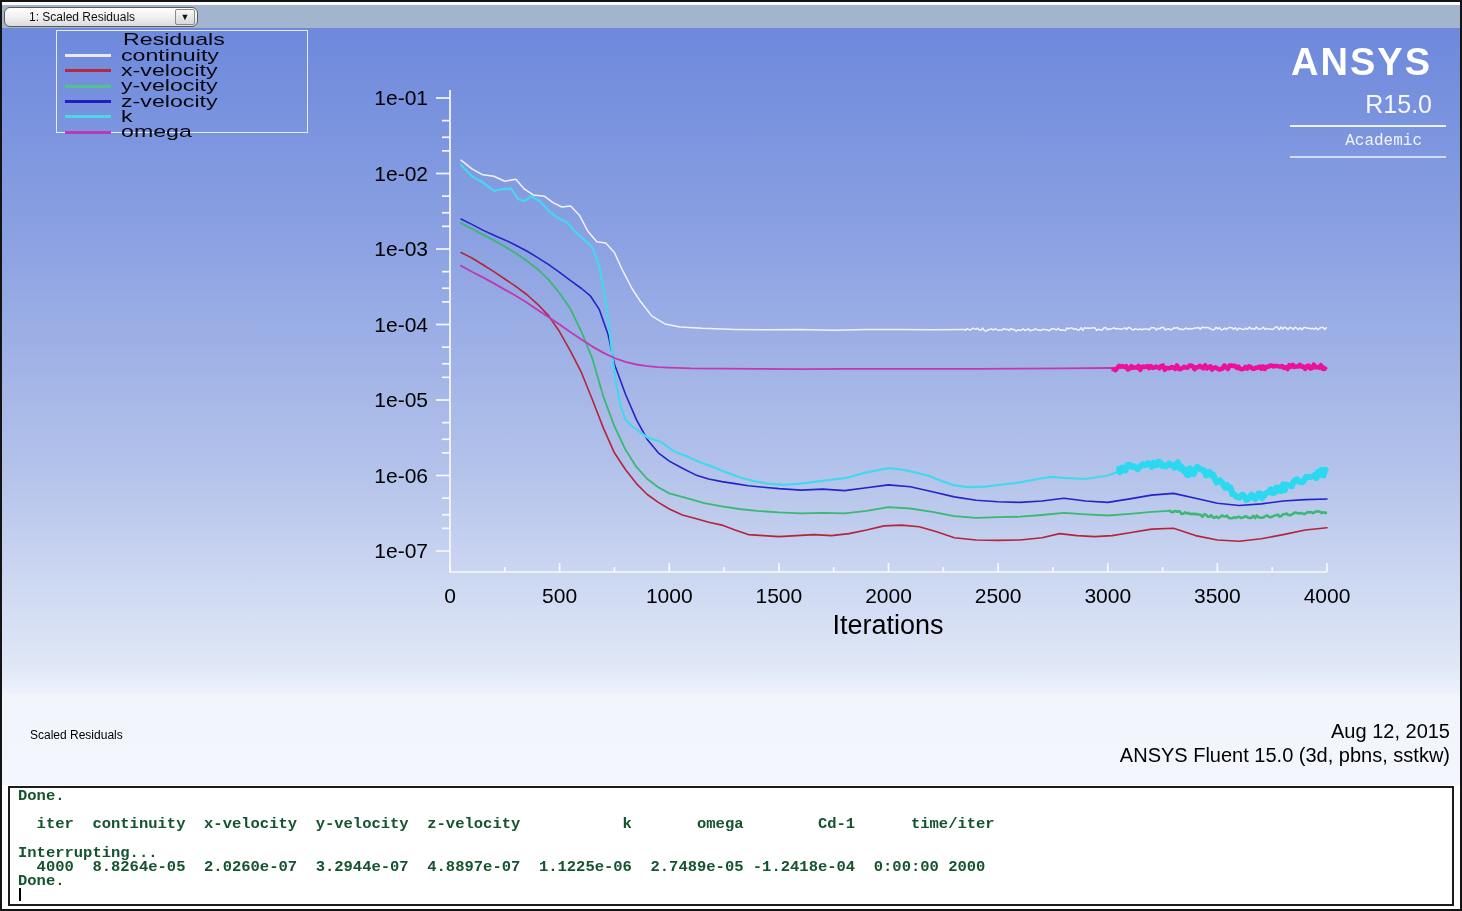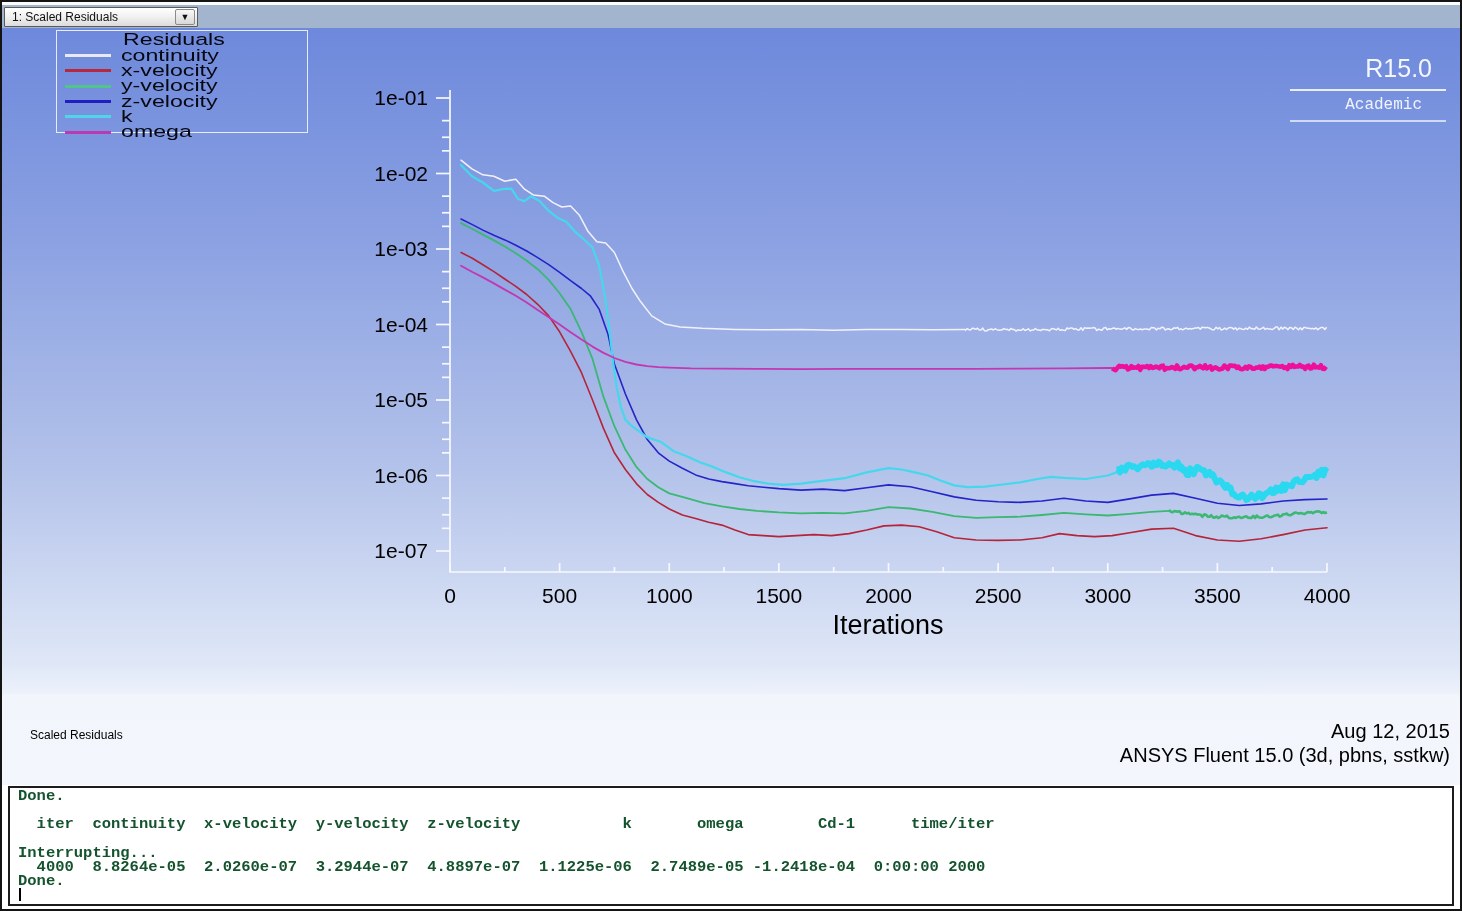--- a/index.html
+++ b/index.html
@@ -4,22 +4,22 @@
 <style>
   html,body{margin:0;padding:0;background:#fff;}
   *{box-sizing:border-box;}
   .win{position:relative;width:1462px;height:911px;border:2px solid #141414;background:#fff;overflow:hidden;
        font-family:"Liberation Sans",sans-serif;}
   
   .topbar{position:absolute;top:0;left:0;right:0;height:26px;background:#a3b5ce;
           border-top:3px solid #fbfcff;}
   .dropdown{position:absolute;left:2px;top:2px;width:194px;height:20px;
             background:linear-gradient(180deg,#ffffff 0%,#f2f2f2 45%,#dcdcdc 100%);
-            border:1px solid #5a5a5a;border-radius:1px;display:flex;align-items:center;
-            padding-left:7px;font-size:12px;color:#111;cursor:default;}
+            border:1px solid #5a5a5a;border-radius:6px;display:flex;align-items:center;
+            padding-left:24px;font-size:12px;color:#111;cursor:default;}
   .ddtext{flex:1 1 auto;white-space:nowrap;overflow:hidden;}
   .ddbtn{width:20px;height:16px;margin-right:2px;display:flex;align-items:center;justify-content:center;
          background:linear-gradient(180deg,#f8f8f8,#d8d8d8);border:1px solid #8a8a8a;border-radius:2px;}
   .arrow{font-size:9px;line-height:9px;color:#111;}
   
   .gfx{position:absolute;top:26px;left:0;right:0;height:757px;
        background:linear-gradient(180deg,#6e89dc 0%,#8ba1e2 28%,#b3c2ea 58%,#dfe7f7 84%,
                   #ecf1fb 87.8%,#f2f6fc 88.2%,#f3f7fd 100%);}
   #chart{position:absolute;top:0;left:0;pointer-events:none;}
   #chart text{font-family:"Liberation Sans",sans-serif;fill:#000;}
@@ -165,20 +165,21 @@
             <span class="ltext">k</span>
           </div>
           <div class="lrow">
             <span class="sw" style="background: rgb(187, 58, 180);"></span>
             <span class="ltext">omega</span>
           </div>
         </div>
     </div>
 
     <div class="logo">
+      <div class="logo-name">ANSYS</div>
       <div class="logo-rel">R15.0</div>
       <div class="logo-div"></div>
       <div class="logo-acad">Academic</div>
     </div>
 
     <div class="cap-l">Scaled Residuals</div>
     <div class="cap-r">
       <div>Aug 12, 2015</div>
       <div>ANSYS Fluent 15.0 (3d, pbns, sstkw)</div>
     </div>

